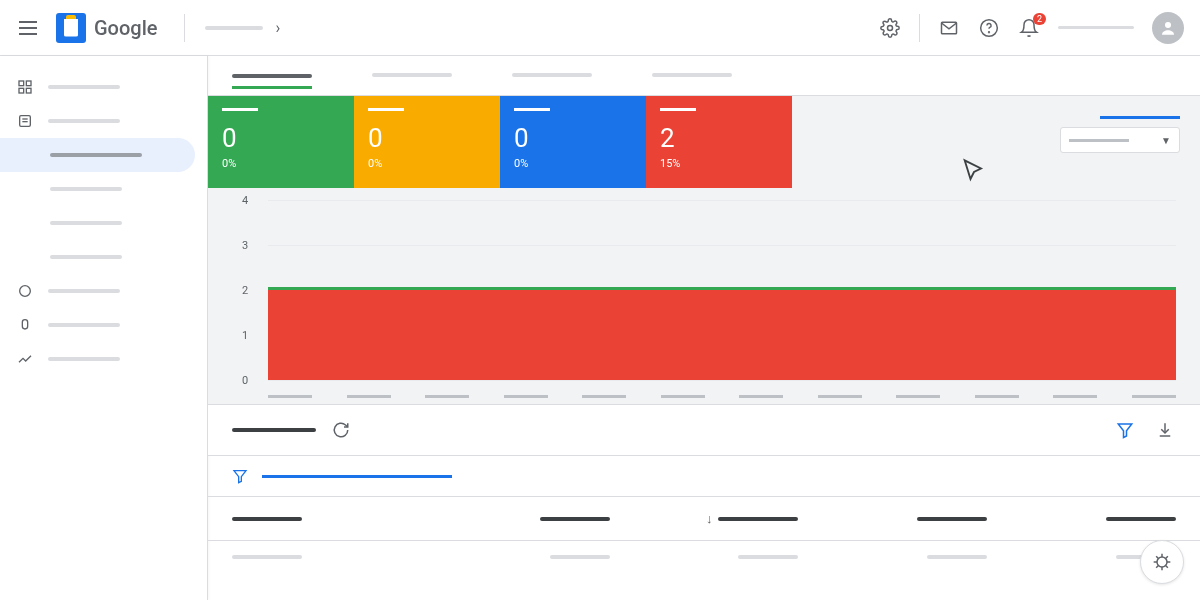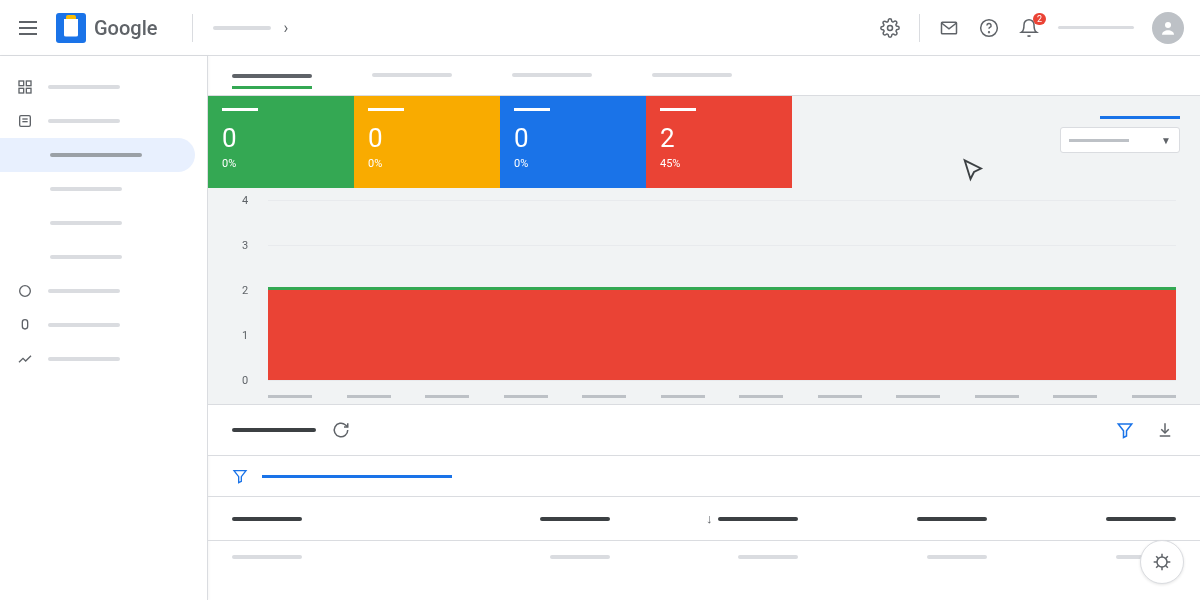--- a/index.html
+++ b/index.html
@@ -6,21 +6,21 @@
 body { font-family: 'Google Sans', Roboto, Arial, sans-serif; background: #fff; width: 1200px; height: 600px; overflow: hidden; position: relative; }
 
 
 .header { height: 56px; display: flex; align-items: center; padding: 0 16px; border-bottom: 1px solid #dadce0; }
 .hamburger { width: 24px; height: 24px; cursor: pointer; display: flex; flex-direction: column; justify-content: center; gap: 4px; margin-right: 16px; }
 .hamburger span { display: block; height: 2px; background: #5f6368; width: 18px; margin-left: 3px; }
 .logo-box { width: 30px; height: 30px; background: #1a73e8; border-radius: 3px; position: relative; margin-right: 8px; display: flex; align-items: center; justify-content: center; }
 .logo-box::after { content: ""; width: 14px; height: 18px; background: #fff; clip-path: polygon(0 0, 100% 0, 100% 100%, 0 100%, 0 0); border-radius: 0 0 2px 2px; }
 .logo-tag { position: absolute; width: 10px; height: 10px; background: #fbbc04; top: 2px; left: 50%; transform: translateX(-50%); border-radius: 2px 2px 0 0; }
 .brand-text { font-size: 20px; color: #5f6368; display: flex; align-items: baseline; }
-.brand-text strong { color: #5f6368; font-weight: 500; margin-right: 10px; }
+.brand-text strong { color: #5f6368; font-weight: 500; margin-right: 2px; }
 .header-divider { width: 1px; height: 28px; background: #dadce0; margin: 0 20px; }
 .breadcrumb { display: flex; align-items: center; gap: 12px; }
 .skel { background: #dadce0; border-radius: 2px; height: 4px; }
 .chevron { color: #5f6368; font-size: 16px; }
 .header-spacer { flex: 1; }
 .header-icons { display: flex; align-items: center; gap: 18px; }
 .hicon { width: 22px; height: 22px; color: #5f6368; cursor: pointer; position: relative; display: flex; align-items: center; justify-content: center; }
 .badge { position: absolute; top: -4px; right: -6px; background: #ea4335; color: #fff; font-size: 9px; border-radius: 8px; padding: 1px 4px; line-height: 1.2; }
 .vbar { width: 1px; height: 28px; background: #dadce0; }
 .avatar { width: 32px; height: 32px; border-radius: 50%; background: #bdc1c6; display: flex; align-items: center; justify-content: center; color: #fff; cursor: pointer; }
@@ -234,21 +234,21 @@
             <div class="pct">0%</div>
           </div>
           <div class="status-card c-blue">
             <div class="topline"></div>
             <div class="big">0</div>
             <div class="pct">0%</div>
           </div>
           <div class="status-card c-red">
             <div class="topline"></div>
             <div class="big">2</div>
-            <div class="pct">45%</div>
+            <div class="pct">15%</div>
           </div>
         </div>
 
       <div class="dropdown-area">
         <div class="blue-line"></div>
         <div class="dropdown-box">
           <div class="dd-skel"></div>
           <span class="dd-arrow">▼</span>
         </div>
       </div>

